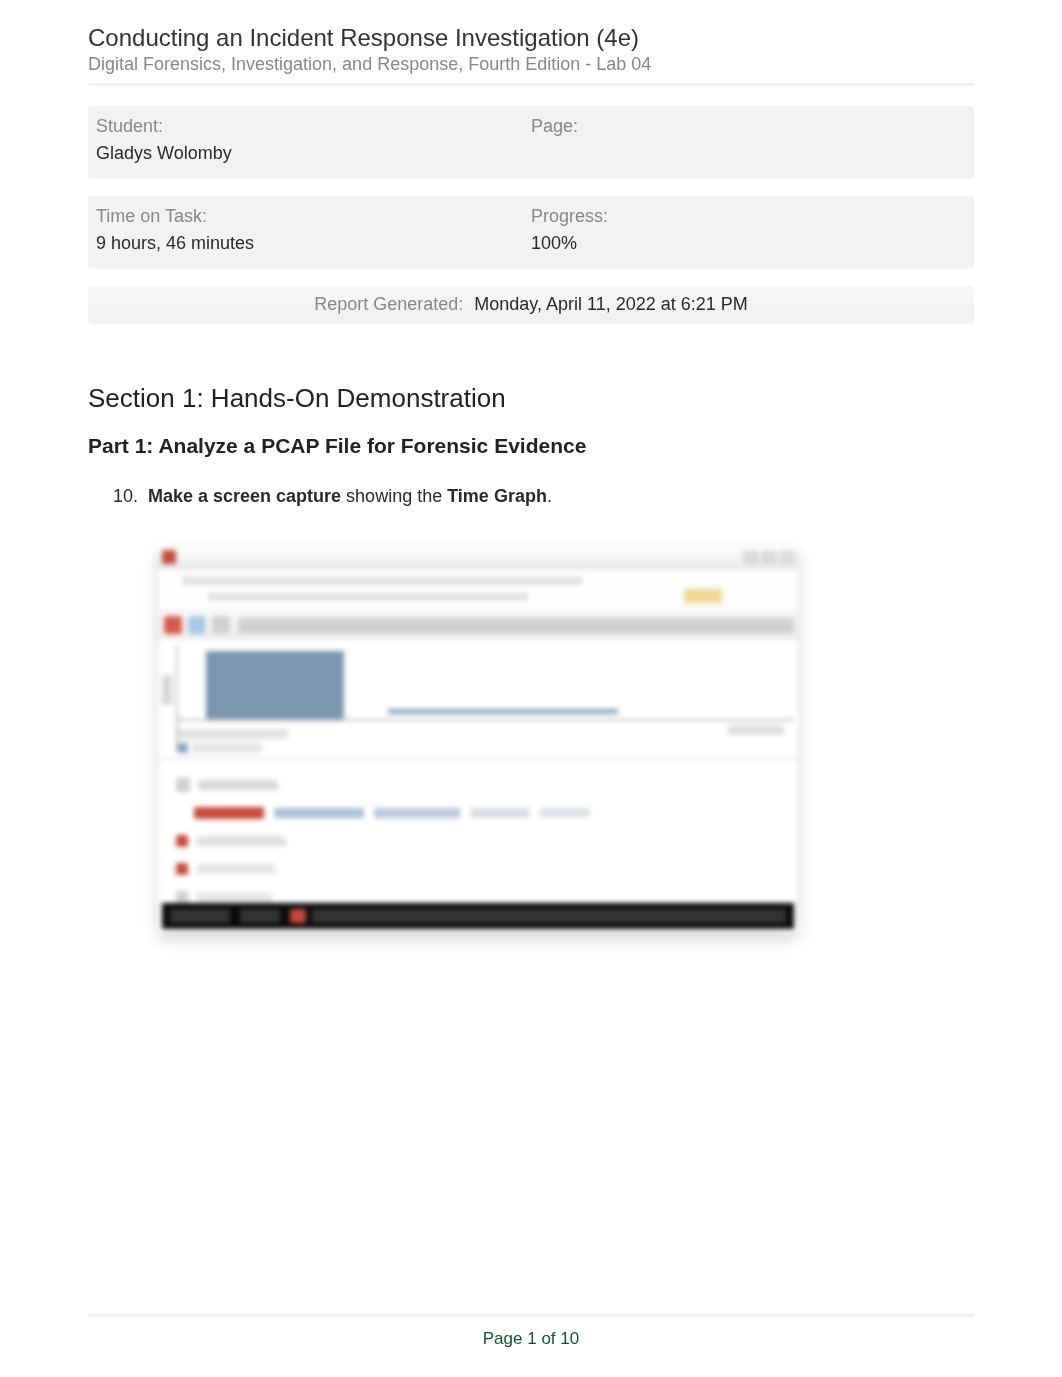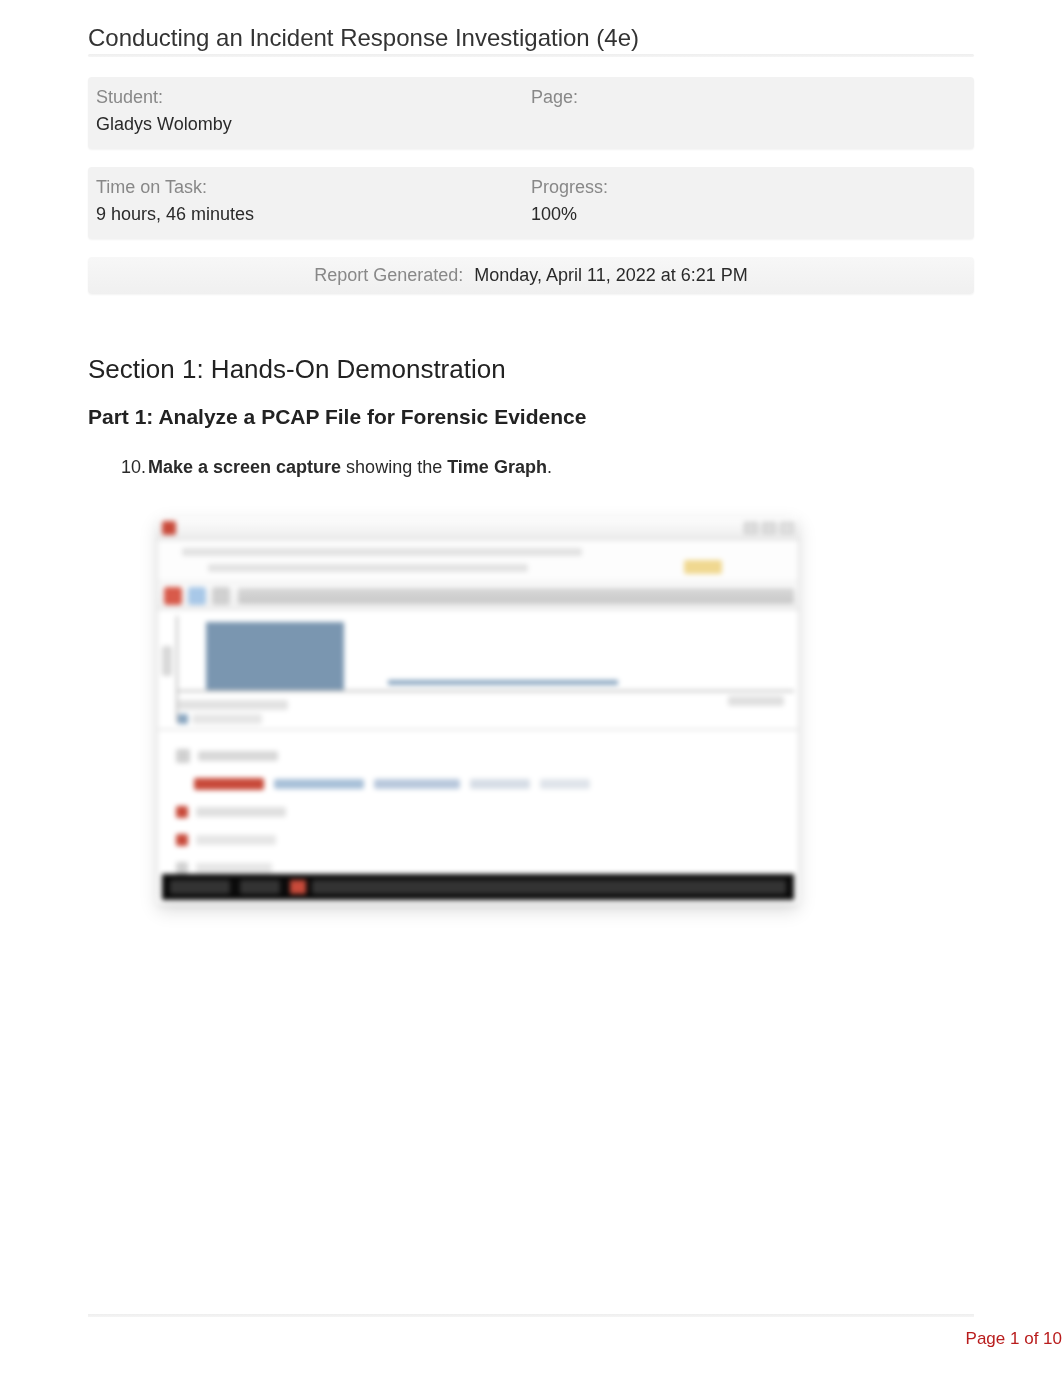--- a/index.html
+++ b/index.html
@@ -84,21 +84,21 @@
   .instruction {
     display: flex;
     font-size: 18px;
     color: #2a2a2a;
     margin-left: 24px;
     margin-bottom: 40px;
   }
   .inst-num {
     width: 36px;
     text-align: right;
-    padding-right: 2px;
+    padding-right: 10px;
   }
   .inst-text { }
   .inst-text strong { font-weight: bold; }
   .screenshot {
     margin-left: 70px;
     width: 640px;
     height: 386px;
     position: relative;
     border-radius: 2px;
     box-shadow: 0 6px 18px rgba(0,0,0,0.15), 0 2px 4px rgba(0,0,0,0.1);
@@ -225,30 +225,31 @@
     position: absolute;
     left: 88px; right: 88px;
     bottom: 60px;
     height: 3px;
     background: linear-gradient(to bottom, #eee, #f5f5f5);
   }
   .page-footer {
     position: absolute;
     left: 0; right: 0;
     bottom: 28px;
-    text-align: right;
+    text-align: center;
     font-size: 17px;
-    color: #b91c1c;
+    color: #14532d;
   }
 </style>
 </head>
 <body>
 
 <div class="page">
   <div class="title">Conducting an Incident Response Investigation (4e)</div>
+  <div class="subtitle">Digital Forensics, Investigation, and Response, Fourth Edition - Lab 04</div>
   <div class="divider"></div>
 
   <div class="info-block">
     <div class="info-row">
       <div class="info-col">
         <div class="info-label">Student:</div>
         <div class="info-value">Gladys Wolomby</div>
       </div>
       <div class="info-col">
         <div class="info-label">Page:</div>

